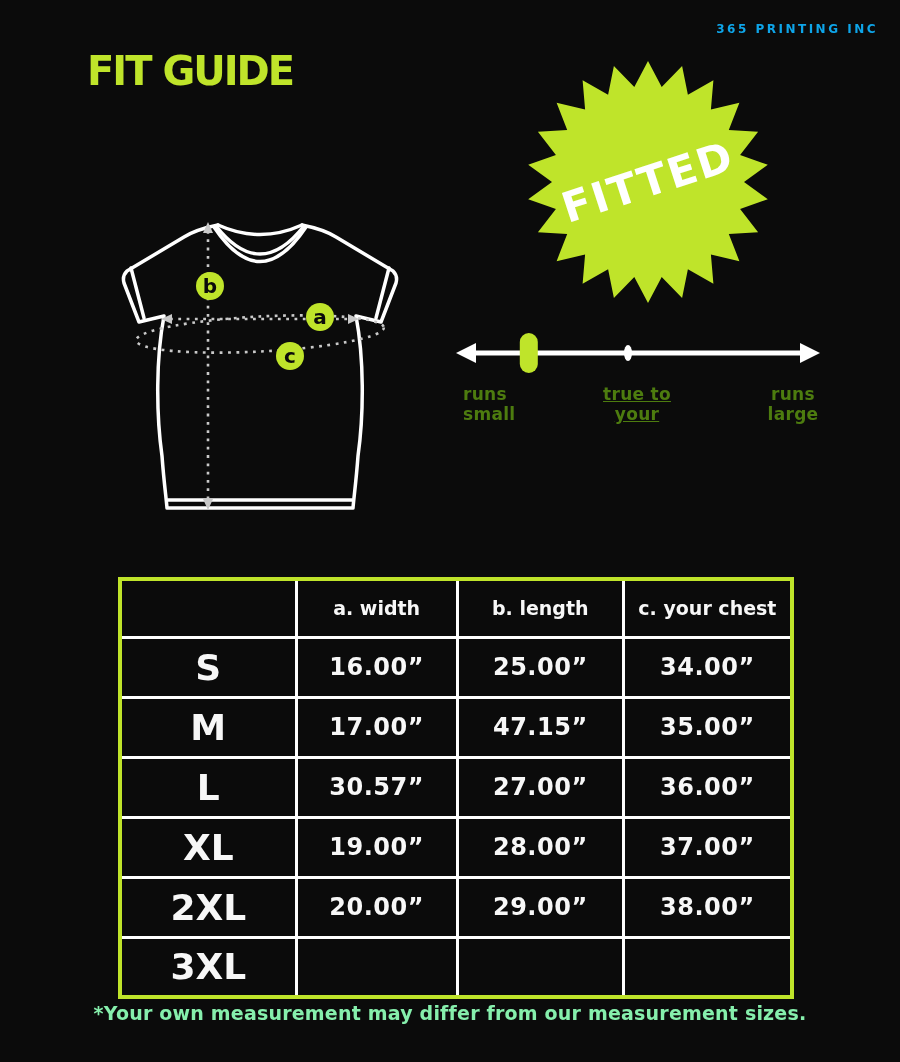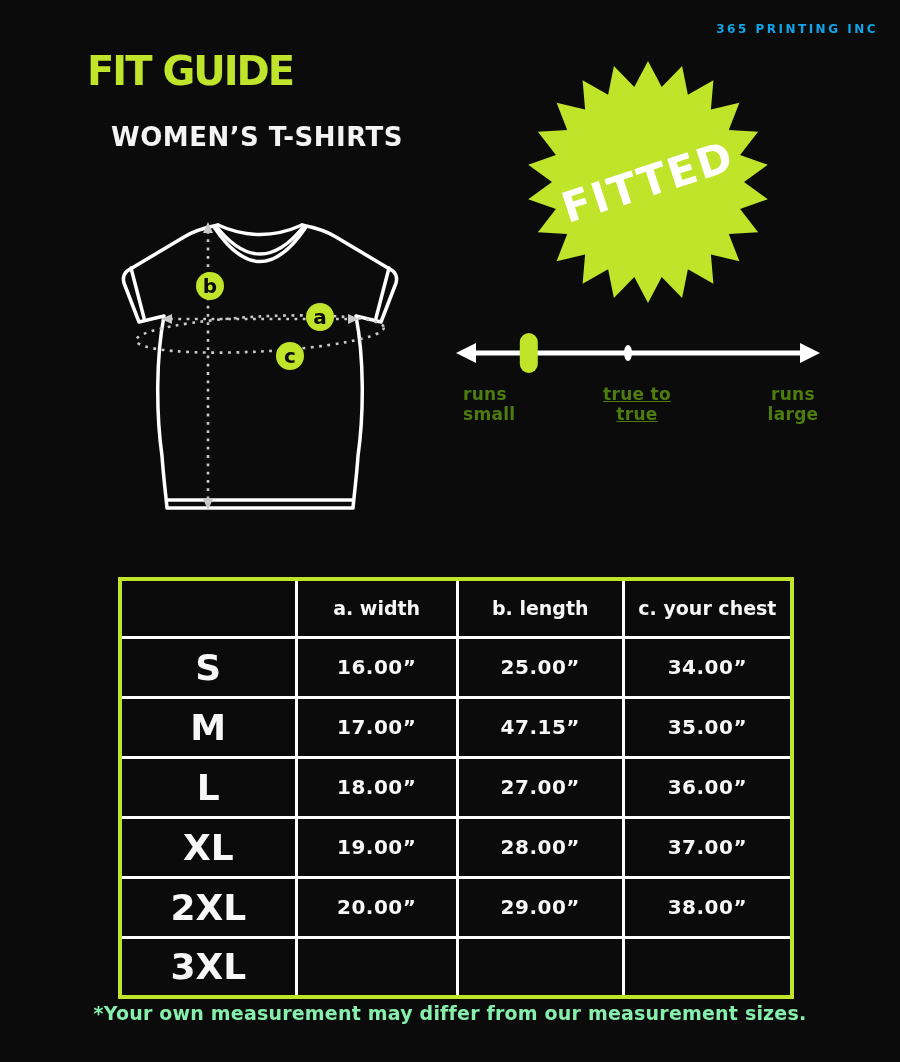--- a/index.html
+++ b/index.html
@@ -41,21 +41,21 @@
   .size-table {
     position:absolute; left:118px; top:577px; width:676px;
     border-collapse:collapse; table-layout:fixed;
     border:4px solid var(--accent);
   }
   .size-table th, .size-table td {
     border:3px solid #fff; text-align:center; vertical-align:middle;
     color:#f7f7f7; background:var(--bg);
   }
   .size-table th { height:58px; font-size:19px; font-weight:bold; }
-  .size-table td { height:60px; font-size:20px; font-weight:bold; letter-spacing:0.5px; }
+  .size-table td { height:60px; font-size:24px; font-weight:bold; letter-spacing:0.5px; }
   .size-table td.size-label { font-size:36px; letter-spacing:0; }
   .size-table col.c0 { width:26.2%; }
   .size-table col.c1 { width:24.0%; }
   .size-table col.c2 { width:24.7%; }
   .size-table col.c3 { width:25.1%; }
   .footnote {
     position:absolute; left:0; top:1002px; width:900px;
     text-align:center; font-size:19px; font-weight:bold;
     letter-spacing:0.2px; color:#86efac;
   }
@@ -66,21 +66,20 @@
   .marker-letter { font-size:20px; font-weight:bold; fill:#0b0b0b; text-anchor:middle; }
 </style>
 </head>
 <body>
 
 <div class="page">
 
   <div class="brand">365 PRINTING INC</div>
 
   <div class="title">FIT GUIDE</div>
-  <div class="subtitle">WOMEN’S T-SHIRTS</div>
 
   <div class="tshirt-wrap">
     <svg width="320" height="330" viewBox="0 0 320 330">
 
       <path class="outline" d="M118,27 C103,30 92,34 84,39 L27,73 Q22,78 24,85 L39,124 L64,118
            C56,160 56,215 62,258 C64,285 66,298 67,310 L253,310
            C254,298 256,285 258,258 C264,215 264,160 256,118
            L281,124 L296,85 Q298,78 293,73 L236,39 C228,34 217,30 202,27"></path>
       <path class="outline" d="M118,27 Q160,46 202,27"></path>
       <path class="outline" d="M116,28 Q160,84 204,28"></path>
@@ -131,21 +130,21 @@
       <ellipse cx="180" cy="31" rx="4" ry="8" fill="#fff"></ellipse>
       <rect x="71.8" y="11" width="18" height="40" rx="9" fill="var(--accent)"></rect>
     </svg>
     <div class="scale-labels">
       <div class="scale-label left">
         <div>runs</div>
         <div>small</div>
       </div>
       <div class="scale-label center">
         <div>true to</div>
-        <div>true</div>
+        <div>your</div>
       </div>
       <div class="scale-label right">
         <div>runs</div>
         <div>large</div>
       </div>
     </div>
   </div>
 
   <table class="size-table">
     <colgroup>
@@ -170,21 +169,21 @@
         <td>34.00”</td>
       </tr>
       <tr>
         <td class="size-label">M</td>
         <td>17.00”</td>
         <td>47.15”</td>
         <td>35.00”</td>
       </tr>
       <tr>
         <td class="size-label">L</td>
-        <td>18.00”</td>
+        <td>30.57”</td>
         <td>27.00”</td>
         <td>36.00”</td>
       </tr>
       <tr>
         <td class="size-label">XL</td>
         <td>19.00”</td>
         <td>28.00”</td>
         <td>37.00”</td>
       </tr>
       <tr>

